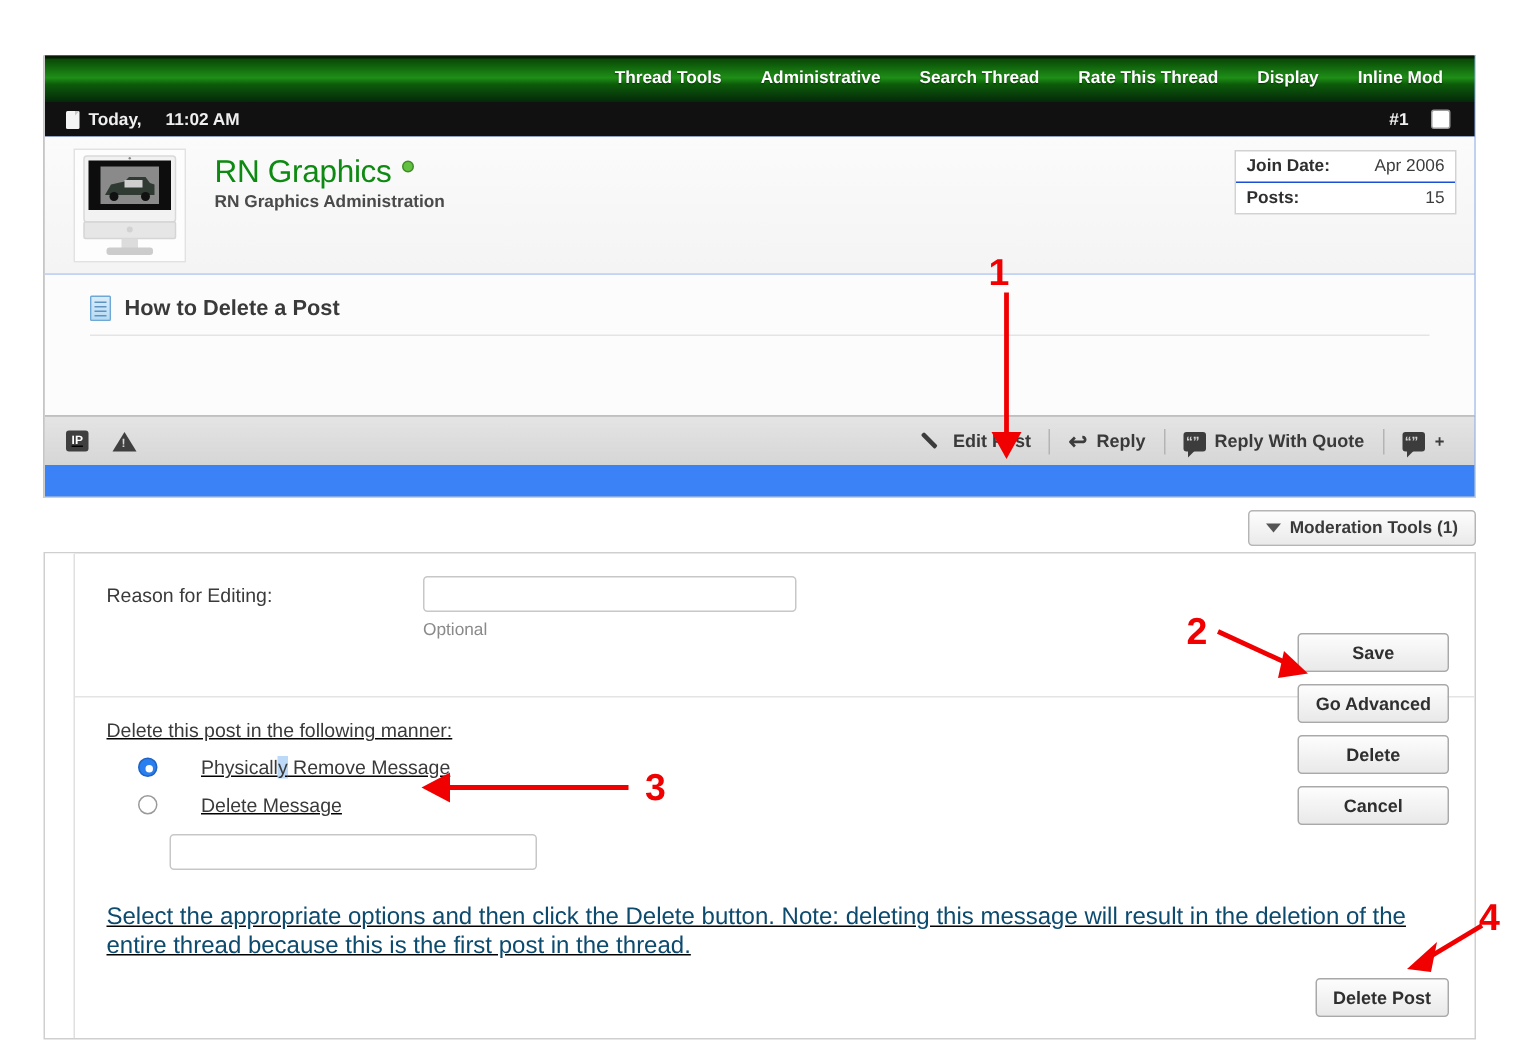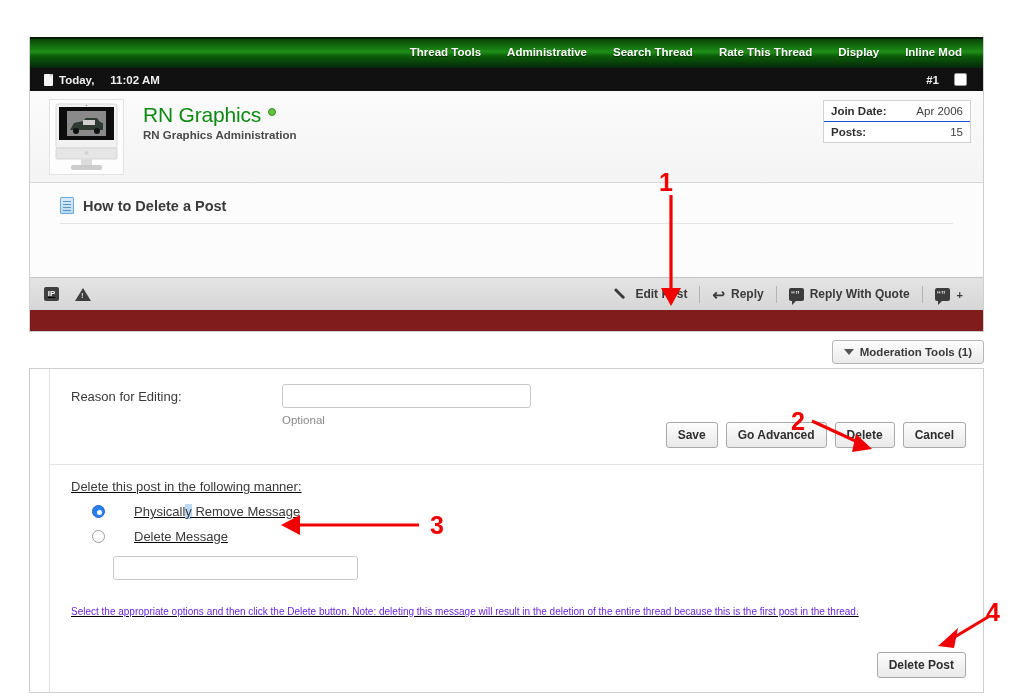--- a/index.html
+++ b/index.html
@@ -20,21 +20,21 @@
   }
   .thread-title .tt-label { color: #4f4f4f; }
   .thread-title .tt-name {
     color: #0e6b10; background: #fdf9cc; padding: 1px 3px; margin-left: 4px;
   }
 
   
   .post-container {
     position: absolute; left: 29px; top: 37px;
     width: 955px; height: 295px;
-    background: #7f1d1d;
+    background: #3b82f6;
     border: 1px solid #cfcfcf;
     border-top: none;
   }
 
   
   .green-bar {
     position: relative;
     height: 31px;
     background: linear-gradient(to bottom, #0a3a06 0%, #0d5a0a 18%, #1f8f17 48%, #0c5c09 62%, #04280a 100%);
     overflow: hidden;
@@ -214,21 +214,21 @@
   .reason-input {
     position:absolute; left:232px; top:15px; width:249px; height:24px;
     border:1px solid #c7c7c7; border-radius:3px; background:#fff;
     font-family:"Liberation Sans",sans-serif; font-size:12px; padding:0 5px;
     color:#333;
   }
   .reason-hint {
     position:absolute; left:232px; top:45px; font-size:11.5px; color:#8a8a8a;
   }
   .btn-row {
-    position:absolute; right:17px; top:53px; display:flex; gap:8px;
+    position:absolute; right:17px; top:53px; display:flex; gap:8px;flex-direction:column;
   }
   .gbtn {
     background: linear-gradient(to bottom,#fdfdfd,#e9e9e9);
     border:1px solid #a9a9a9; border-radius:3px;
     padding:5px 11px; font-size:12px; font-weight:bold; color:#2f2f2f;
     cursor:pointer; white-space:nowrap;
     font-family:"Liberation Sans",sans-serif;
   }
 
   .ep-row2 { position:relative; padding: 14px 0 0 21px; }
@@ -245,21 +245,21 @@
   }
   .radio-label { font-size:13px; color:#3a3a3a; margin-left:8px; }
   .radio-label .sel { background:#bcd9f7; }
   .del-input {
     margin: 12px 0 0 42px; width:245px; height:24px;
     border:1px solid #c7c7c7; border-radius:3px; background:#fff;
     font-family:"Liberation Sans",sans-serif; font-size:12px; padding:0 5px;
   }
   .note-text {
     margin: 22px 21px 0 0; padding-left:0;
-    font-size:10px; color:#6d28d9; line-height:19px; max-width:905px;
+    font-size:16px; color:#0c4a6e; line-height:19px; max-width:905px;
   }
   .delete-post-btn-wrap {
     position:absolute; right:17px; bottom:14px;
   }
 
   
   .ann { position:absolute; pointer-events:none; }
   .ann-num {
     position:absolute; color:#f00000; font-size:25px; font-weight:bold;
     font-family:"Liberation Sans",sans-serif;

